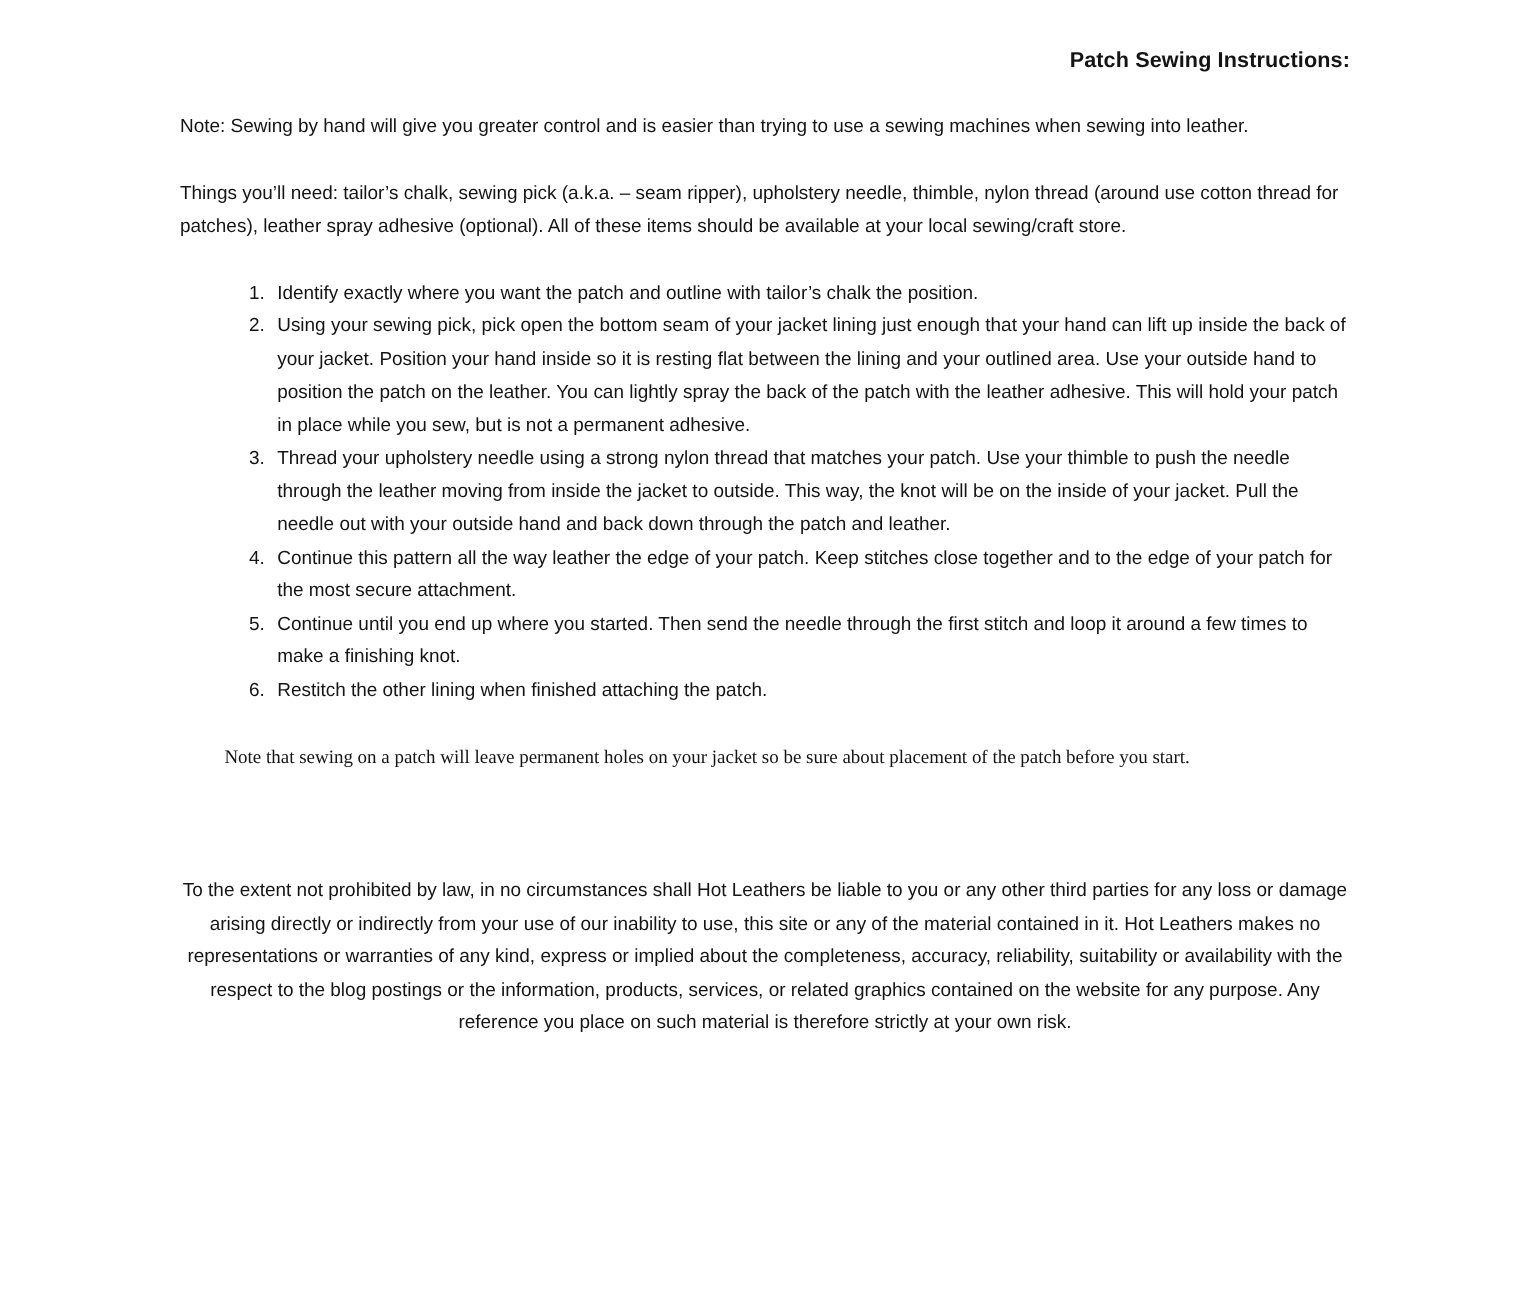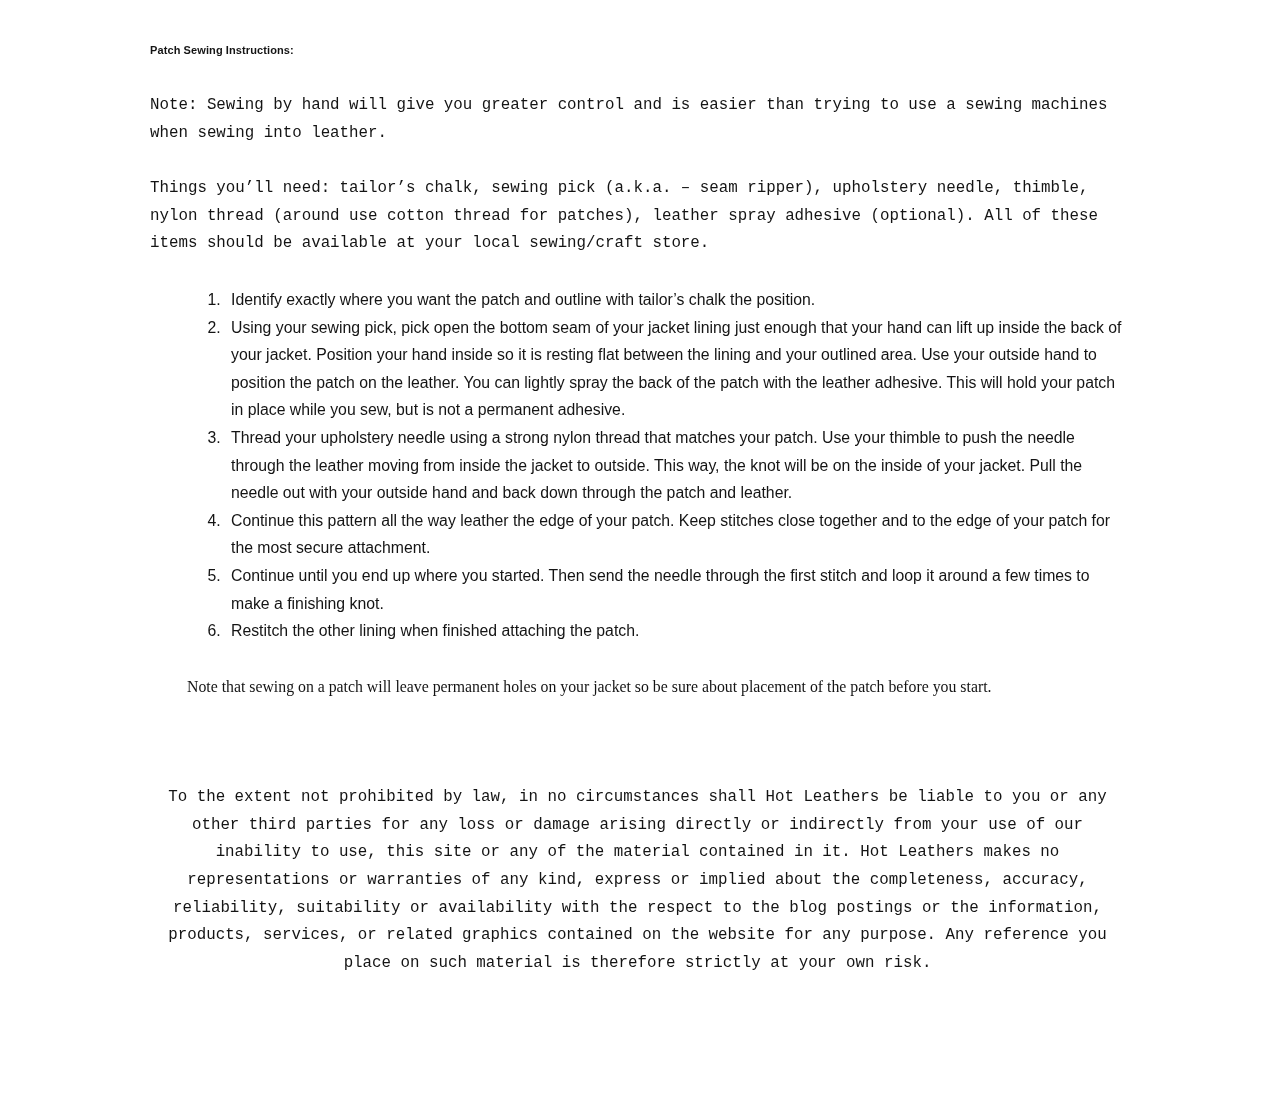--- a/index.html
+++ b/index.html
@@ -17,32 +17,32 @@
     box-sizing: border-box;
     overflow: hidden;
   }
   .doc-content {
     position: absolute;
     top: 36px;
     left: 150px;
     width: 975px;
   }
   .doc-title {
-    font-size: 11px;
+    font-size: 18px;
     font-weight: 700;
     line-height: 28px;
     margin: 0 0 28px 0;
     letter-spacing: 0.1px;
+    text-align: right;
   }
   .para {
     font-size: 15.8px;
     font-weight: 400;
     line-height: 27.6px;
     margin: 0 0 28px 0;
-    font-family: Liberation Mono, monospace;
   }
   ol.steps {
     margin: 0 0 28px 0;
     padding: 0 0 0 75px;
     list-style: decimal;
   }
   ol.steps li {
     font-size: 15.8px;
     line-height: 27.6px;
     padding-left: 6px;

